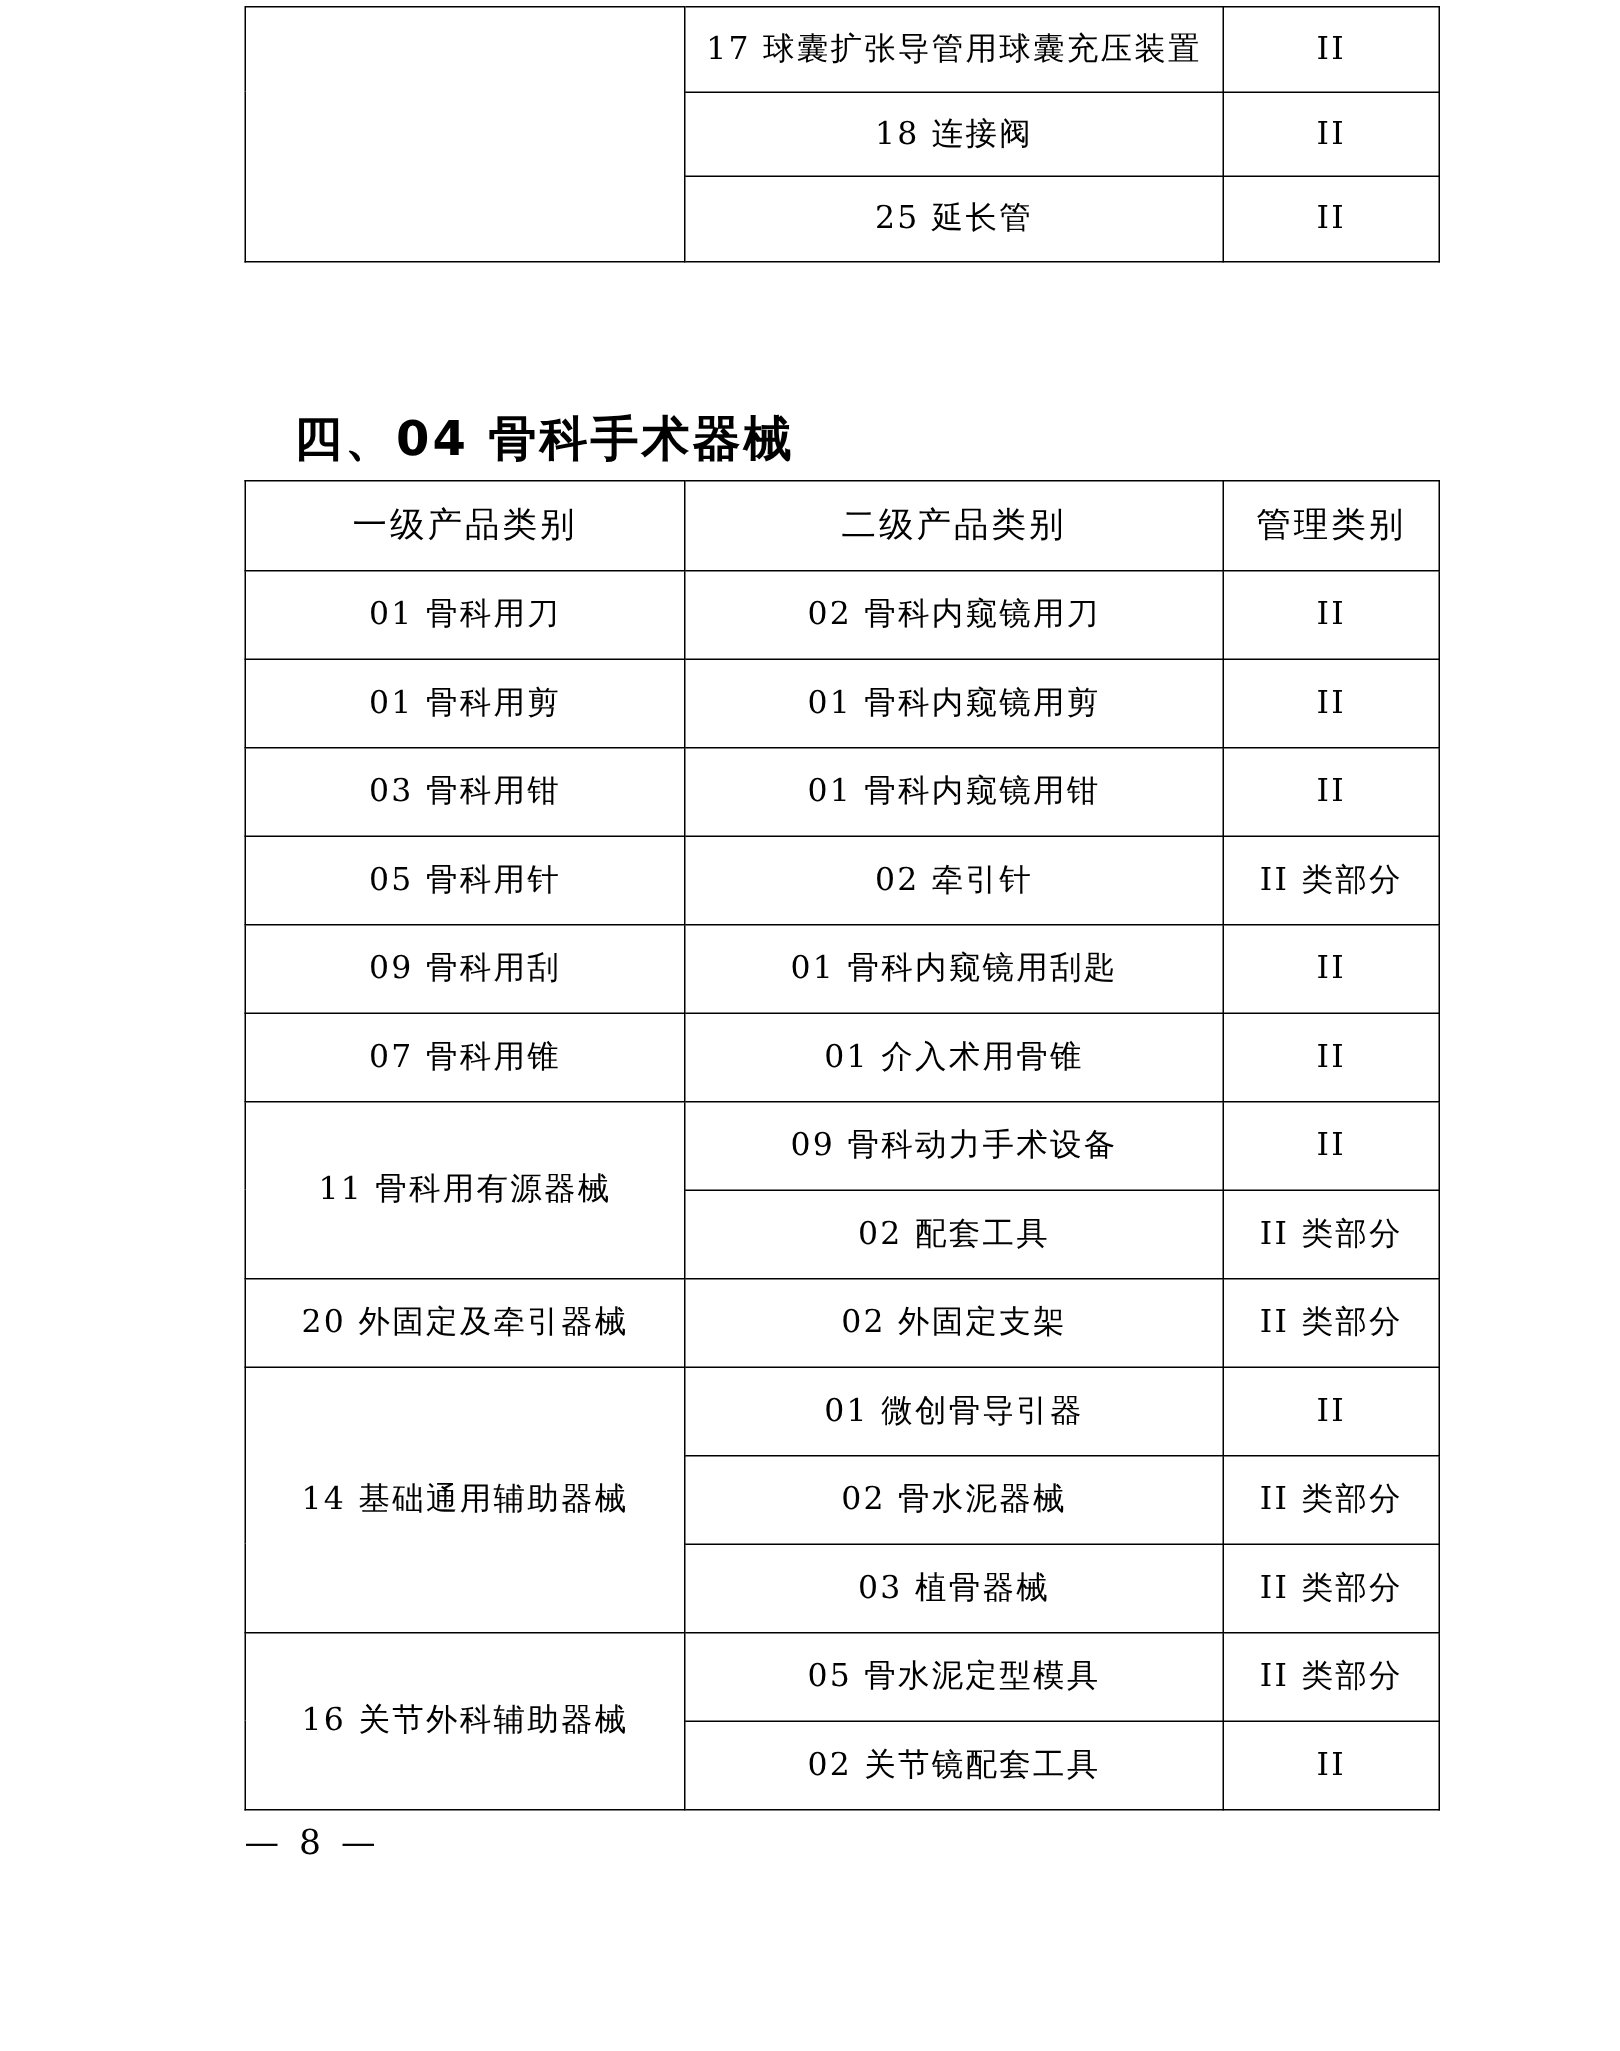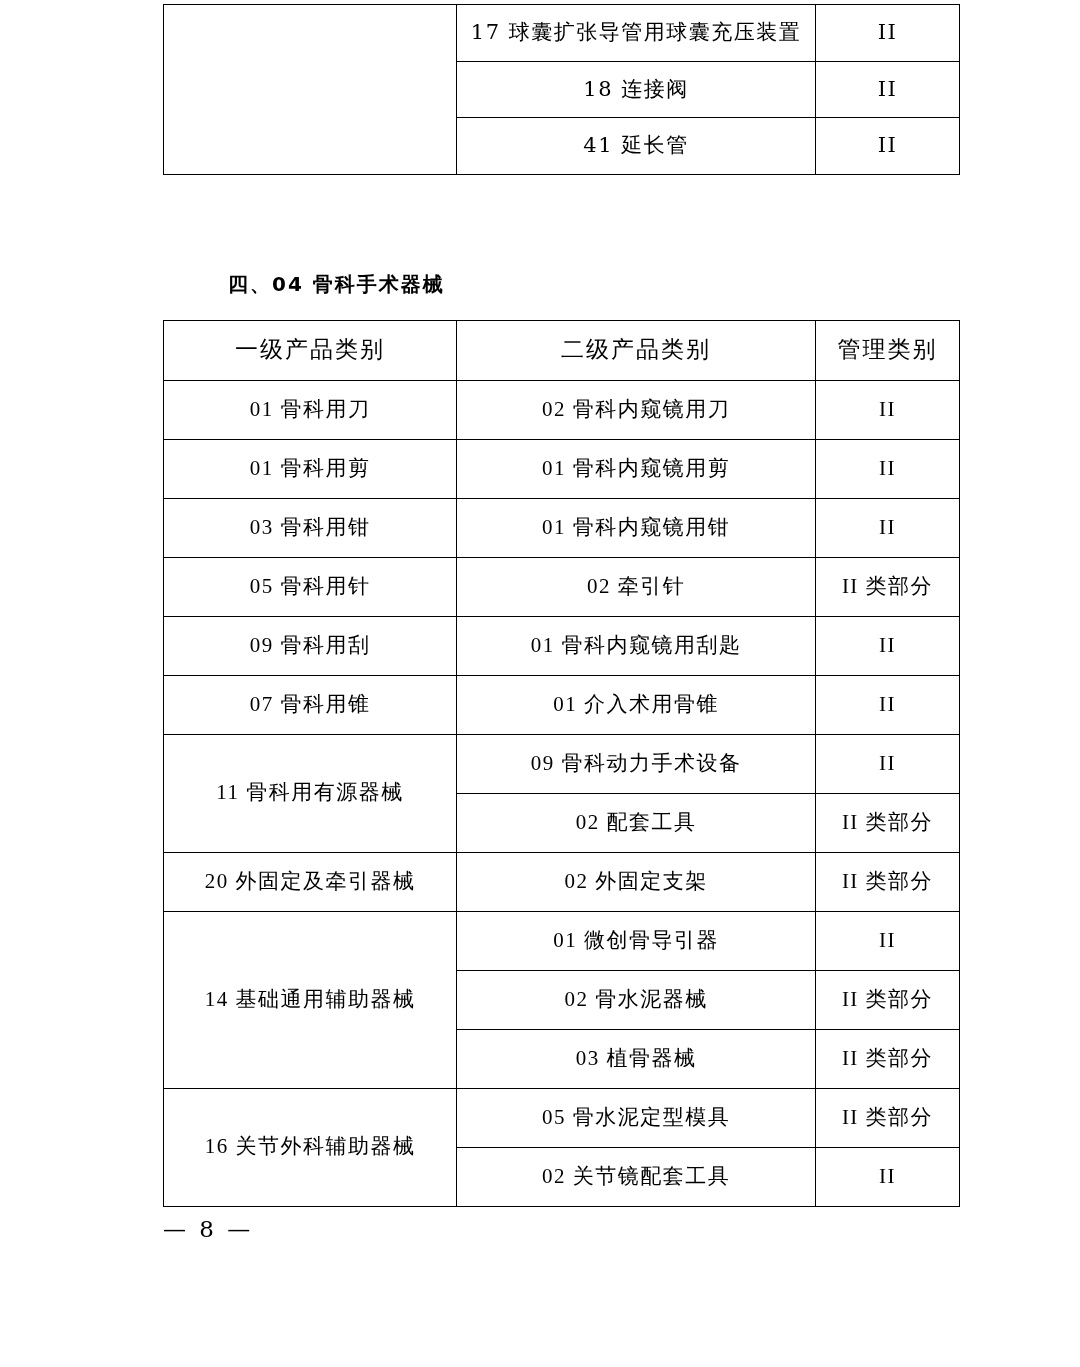--- a/index.html
+++ b/index.html
@@ -48,34 +48,32 @@
   .table-top td.col-a { width: 280px; border-left: 1.5px solid #000; }
   .table-top td.col-b { width: 346px; }
   .table-top td.col-c { width: 131px; }
   .table-top td.blank { border-top: none; }
 
   
   .section-heading {
     position: absolute;
     left: 196px;
     top: 271px;
-    font-size: 20px;
+    font-size: 32px;
     font-weight: bold;
     letter-spacing: 2px;
     font-family: "DejaVu Sans", "Liberation Sans", sans-serif;
-    margin-left: 32px;
   }
 
   
   .table-main {
     position: absolute;
     left: 163px;
     top: 320px;
     width: 757px;
-    font-family: Liberation Serif, serif;
   }
   .table-main td.col-a { width: 280px; }
   .table-main td.col-b { width: 346px; }
   .table-main td.col-c { width: 131px; }
   .table-main td.hdr {
     font-size: 23px;
     letter-spacing: 2px;
   }
   .table-main td {
     height: 34px;
@@ -101,21 +99,21 @@
       <tr>
         <td class="col-a blank" rowspan="3"></td>
         <td class="col-b">17 球囊扩张导管用球囊充压装置</td>
         <td class="col-c">II</td>
       </tr>
       <tr>
         <td class="col-b">18 连接阀</td>
         <td class="col-c">II</td>
       </tr>
       <tr>
-        <td class="col-b">41 延长管</td>
+        <td class="col-b">25 延长管</td>
         <td class="col-c">II</td>
       </tr>
     </tbody>
   </table>
 
   <div class="section-heading">四、04 骨科手术器械</div>
 
   <table class="doc-table table-main">
     <tbody>
       <tr>

